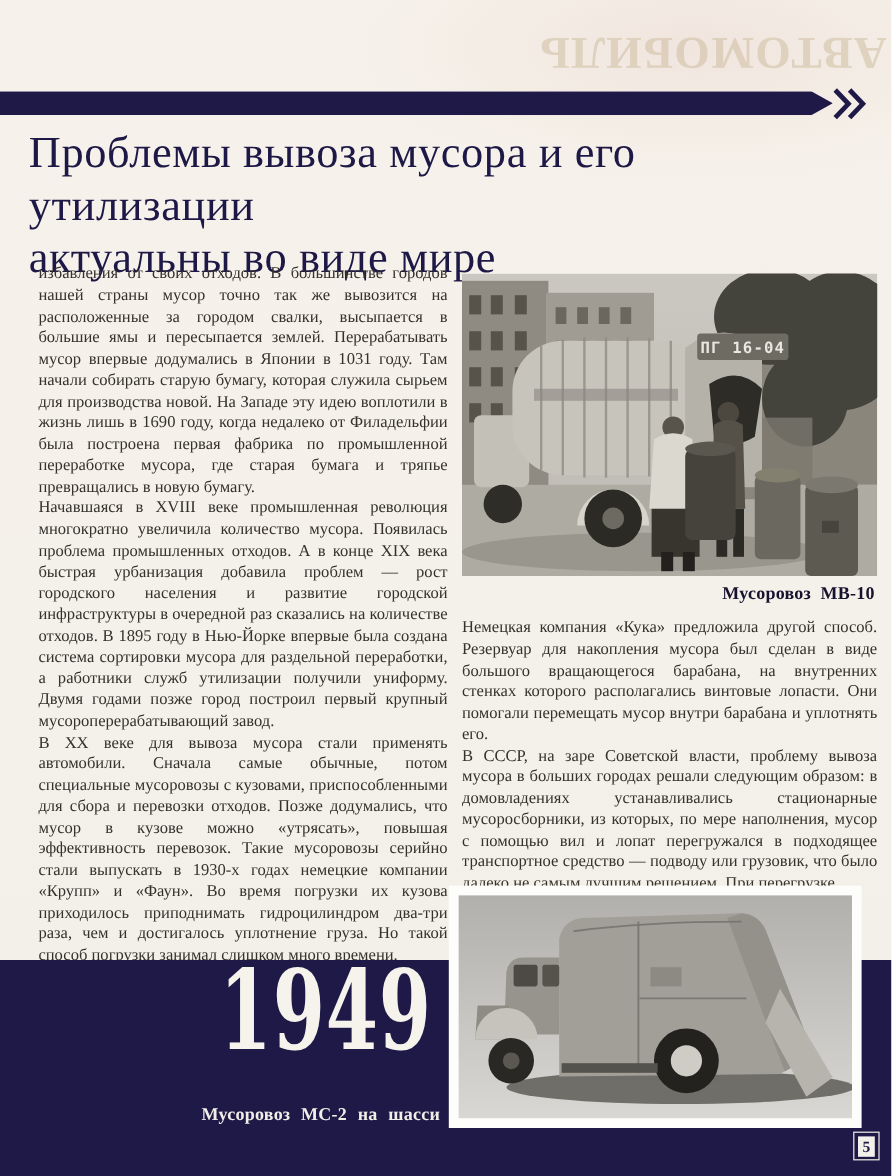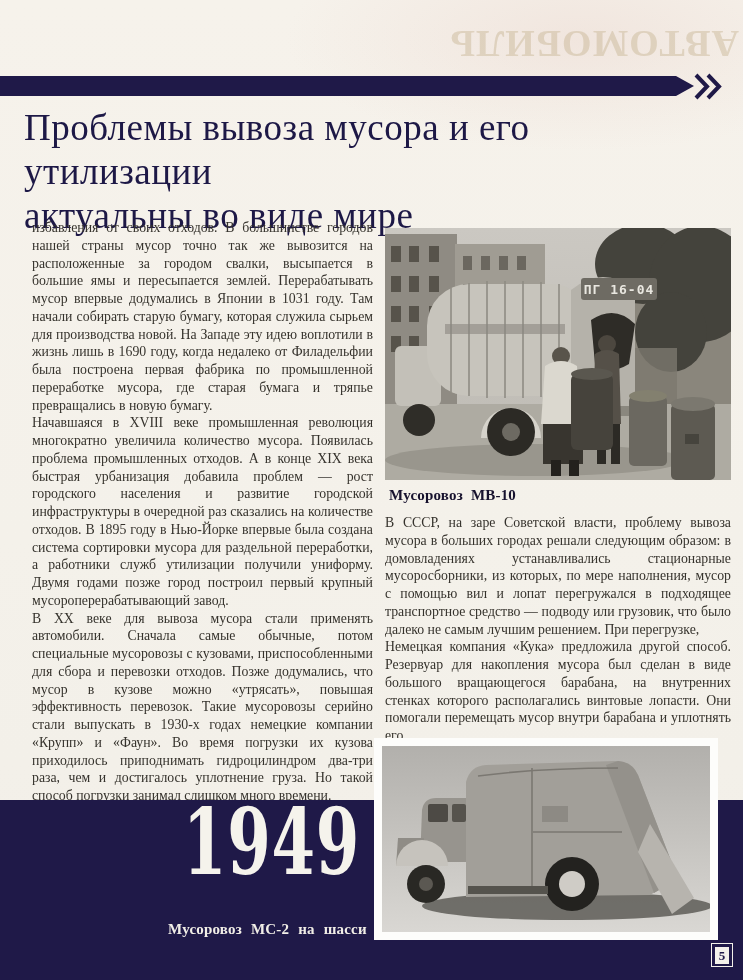--- a/index.html
+++ b/index.html
@@ -34,21 +34,21 @@
   
   .col{position:absolute;color:#35322c;font-size:13.8px;line-height:17.75px;text-align:justify;}
   .col p{margin:0;}
   .col-left{left:32px;top:219px;width:341px;}
   .col-right{left:385px;top:514px;width:346px;}
   
   .photo1{position:absolute;left:385px;top:228px;width:298px;height:252px;}
   .photo1 svg{display:block;}
   .caption1{
     position:absolute;left:389px;top:487px;width:340px;
-    font-weight:bold;font-size:15px;color:#17122e;word-spacing:4px;letter-spacing:0.2px;
+    font-weight:bold;font-size:15px;color:#17122e;word-spacing:4px;letter-spacing:0.2px;text-align:right;
   }
   
   .band{position:absolute;left:0;top:800px;width:743px;height:180px;background:#1f1948;}
   .year{
     position:absolute;left:183px;top:799px;
     color:#f5f3ec;font-family:"DejaVu Serif",serif;font-weight:bold;
     font-size:92px;line-height:86px;letter-spacing:1px;
     transform:scaleX(0.68);transform-origin:left top;white-space:nowrap;
   }
   .caption2{
@@ -186,22 +186,22 @@
         <ellipse cx="263" cy="168" rx="19" ry="6" fill="#83806f"></ellipse>
         <rect x="286" y="176" width="44" height="76" rx="5" fill="#5d5a52"></rect>
         <ellipse cx="308" cy="176" rx="22" ry="7" fill="#7b786f"></ellipse>
         <rect x="300" y="206" width="14" height="10" fill="#46443d"></rect>
       </g>
     </svg>
   </div>
   <div class="caption1">Мусоровоз МВ-10</div>
 
   <div class="col col-right">
+      <p>Немецкая компания «Кука» предложила другой способ. Резервуар для накопления мусора был сделан в виде большого вращающегося барабана, на внутренних стенках которого располагались винтовые лопасти. Они помогали перемещать мусор внутри барабана и уплотнять его.</p>
       <p>В СССР, на заре Советской власти, проблему вывоза мусора в больших городах решали следующим образом: в домовладениях устанавливались стационарные мусоросборники, из которых, по мере наполнения, мусор с помощью вил и лопат перегружался в подходящее транспортное средство — подводу или грузовик, что было далеко не самым лучшим решением. При перегрузке,</p>
-      <p>Немецкая компания «Кука» предложила другой способ. Резервуар для накопления мусора был сделан в виде большого вращающегося барабана, на внутренних стенках которого располагались винтовые лопасти. Они помогали перемещать мусор внутри барабана и уплотнять его.</p>
     </div>
 
   <div class="band"></div>
   <div class="year">1949</div>
   <div class="caption2">Мусоровоз МС-2 на шасси ЗИС-150</div>
 
   <div class="photo2-frame">
     <svg viewBox="0 0 328 186" width="328" height="186">
       <defs>
         <linearGradient id="sky2" x1="0" y1="0" x2="0" y2="1">

